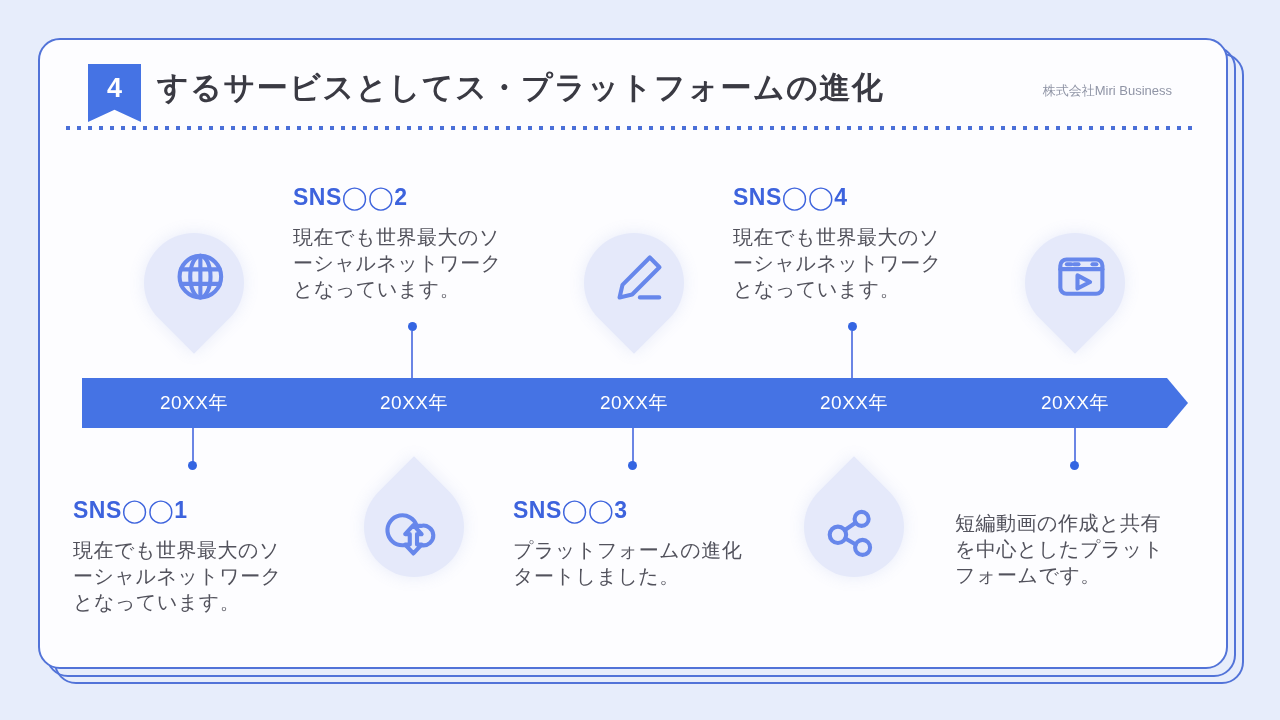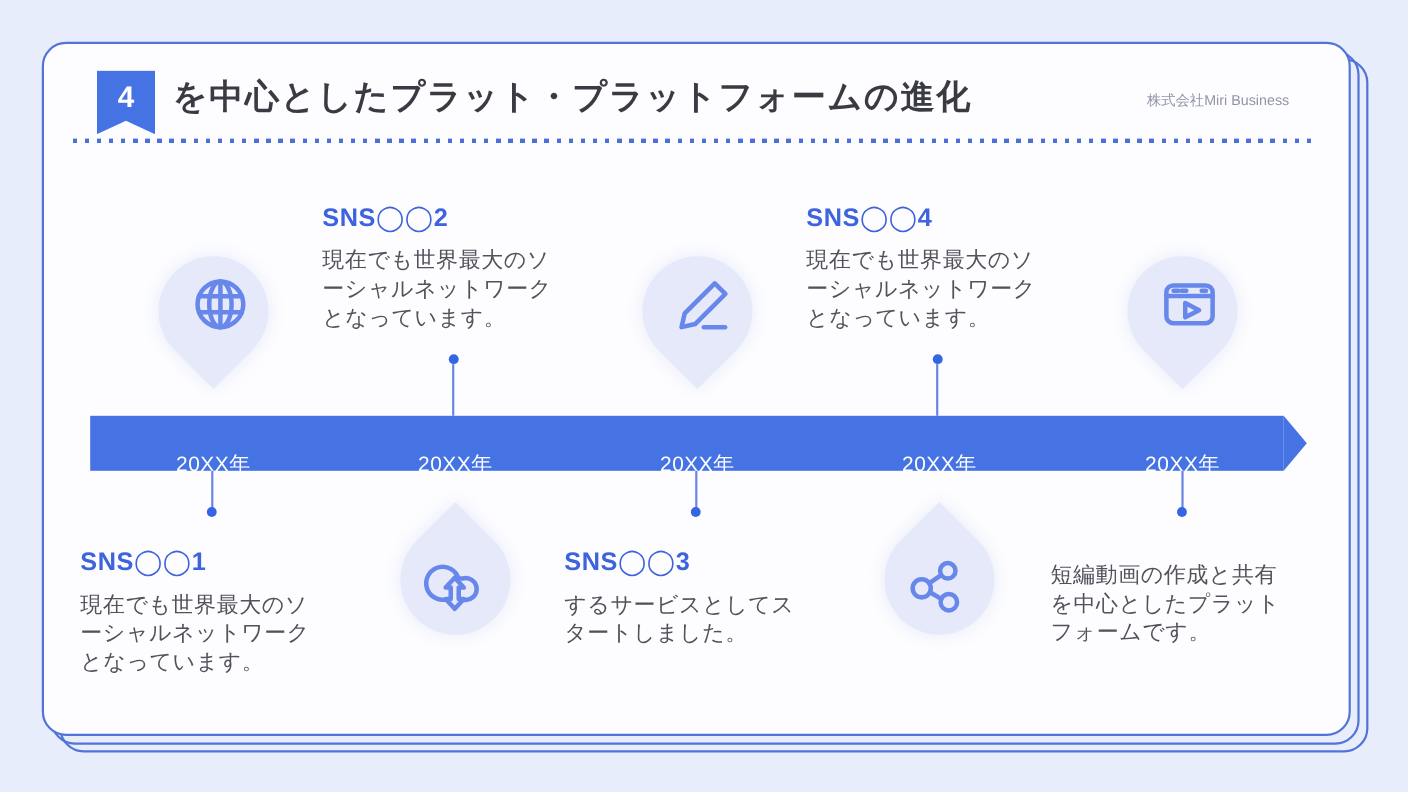--- a/index.html
+++ b/index.html
@@ -27,21 +27,21 @@
     color:var(--title-text);letter-spacing:1.5px;white-space:nowrap;}
   .company{position:absolute;right:108px;top:82px;font-size:13px;color:var(--company-text);}
   .dotted-sep{position:absolute;left:66px;top:126px;width:1132px;height:4px;
     background:repeating-linear-gradient(90deg,var(--separator-dot) 0 4px,transparent 4px 11px);}
 
   .bar{position:absolute;left:82px;top:378px;width:1085px;height:50px;background:var(--primary-blue);}
   .bar-arrow{position:absolute;left:1167px;top:378px;width:0;height:0;
     border-top:25px solid transparent;border-bottom:25px solid transparent;
     border-left:21px solid var(--primary-blue);}
   .year{position:absolute;top:378px;width:160px;margin-left:-80px;line-height:50px;
-    text-align:center;color:var(--year-text);font-size:19px;font-weight:500;letter-spacing:.5px;margin-top:20px;}
+    text-align:center;color:var(--year-text);font-size:19px;font-weight:500;letter-spacing:.5px;}
   .y0{left:194px}.y1{left:414px}.y2{left:634px}.y3{left:854px}.y4{left:1075px}
 
   .pin{position:absolute;width:100px;height:100px;background:var(--pin-fill);
     box-shadow:0 0 16px rgba(120,140,220,.16);}
   .pin-down{border-radius:50% 50% 0 50%;transform:rotate(45deg);}
   .pin-up{border-radius:0 50% 50% 50%;transform:rotate(45deg);}
   .pin .icon{position:absolute;inset:0;display:flex;align-items:center;justify-content:center;
     color:var(--icon-stroke);}
   .pin-down .icon{transform:translateY(-9px) rotate(-45deg);}
   .pin-up .icon{transform:translateY(7px) rotate(-45deg);}
@@ -60,21 +60,21 @@
 
 <div class="canvas">
 
   <div class="card-echo echo-2"></div>
   <div class="card-echo echo-1"></div>
   <div class="card"></div>
 
   <div class="ribbon">
     <span>4</span>
   </div>
-  <h1 class="title">を中心としたプラット・プラットフォームの進化</h1>
+  <h1 class="title">するサービスとしてス・プラットフォームの進化</h1>
   <div class="company">株式会社Miri Business</div>
   <div class="dotted-sep"></div>
 
   <div class="bar"></div>
   <div class="bar-arrow"></div>
   <span class="year y0">20XX年</span>
   <span class="year y1">20XX年</span>
   <span class="year y2">20XX年</span>
   <span class="year y3">20XX年</span>
   <span class="year y4">20XX年</span>
@@ -164,21 +164,21 @@
     <div class="tb-title">SNS◯◯1</div>
     <div class="tb-desc">
       <div>現在でも世界最大のソ</div>
       <div>ーシャルネットワーク</div>
       <div>となっています。</div>
     </div>
   </div>
   <div class="tblock" style="left:633px;top:497px;">
     <div class="tb-title">SNS◯◯3</div>
     <div class="tb-desc">
-      <div>するサービスとしてス</div>
+      <div>プラットフォームの進化</div>
       <div>タートしました。</div>
     </div>
   </div>
   <div class="tblock" style="left:1075px;top:497px;">
     <div class="tb-desc">
       <div>短編動画の作成と共有</div>
       <div>を中心としたプラット</div>
       <div>フォームです。</div>
     </div>
   </div>

